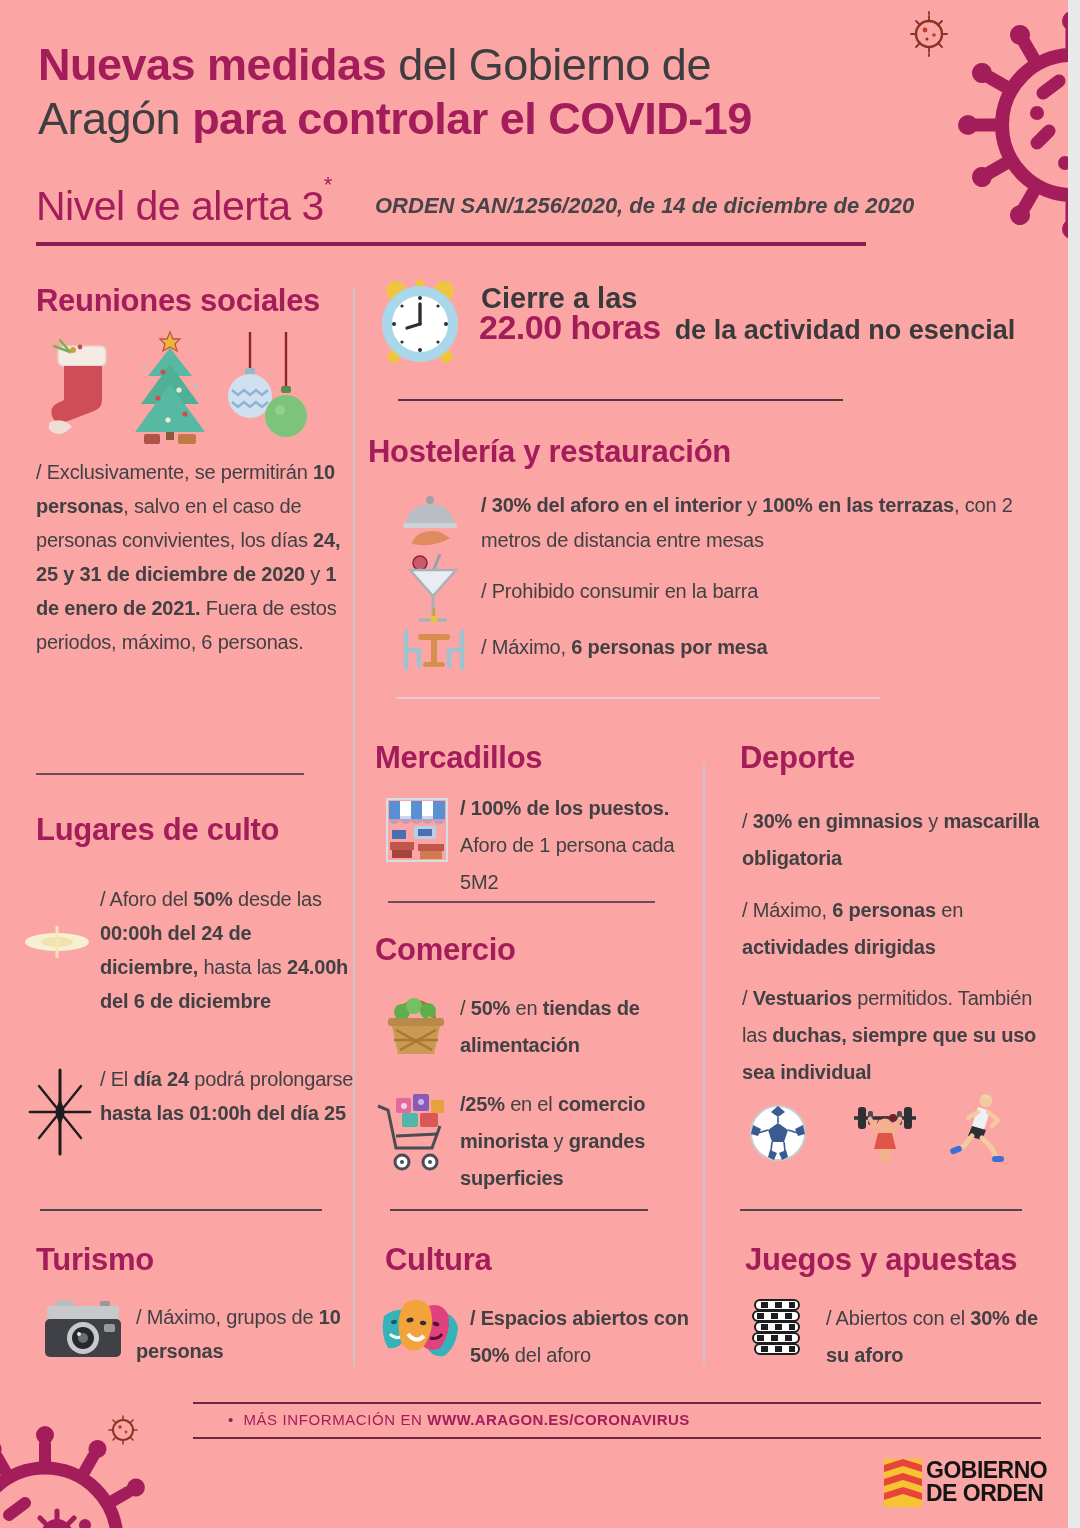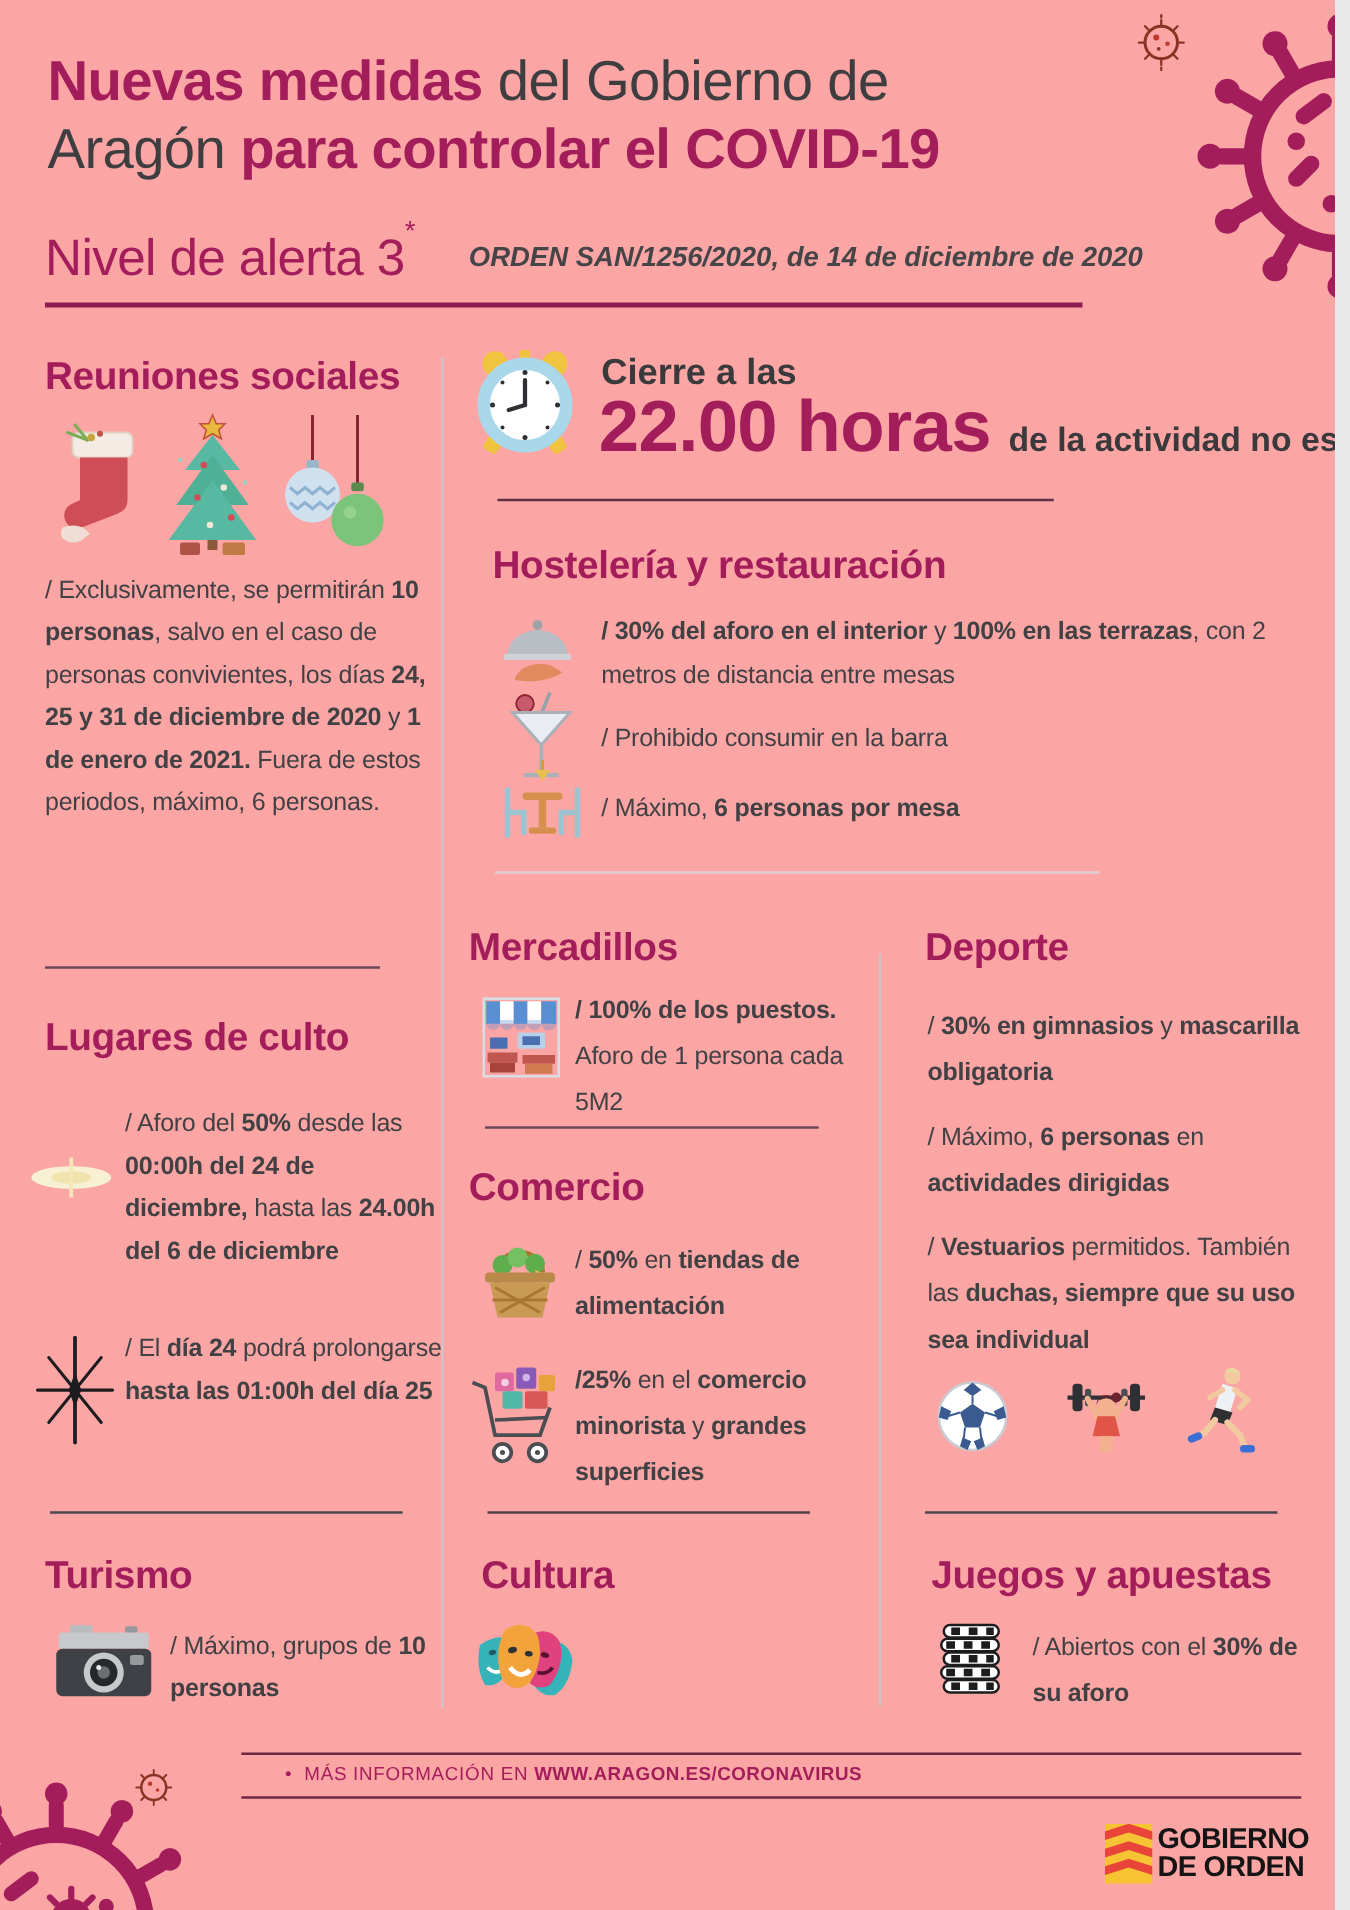--- a/index.html
+++ b/index.html
@@ -27,21 +27,21 @@
   
   .sec-h{font-size:31px;font-weight:bold;color:var(--accent);letter-spacing:-0.3px;white-space:nowrap;}
   
   .txt{font-size:20px;line-height:34px;color:#414144;letter-spacing:-0.2px;}
   
   .vline{width:2px;background:#cfc2c9;}
   .hline{height:2px;}
   
   .closure-prefix{left:481px;top:282px;font-size:29px;font-weight:bold;color:#3a3a3d;}
   .closure-row{left:479px;top:308px;display:flex;align-items:baseline;gap:14px;white-space:nowrap;}
-  .closure-time{font-size:58px;font-weight:bold;color:var(--accent);letter-spacing:-0.5px;}
+  .closure-time{font-size:34px;font-weight:bold;color:var(--accent);letter-spacing:-0.5px;}
   .closure-suffix{font-size:27px;font-weight:bold;color:#3a3a3d;}
   
   .f-line{background:#6e2740;height:2px;}
   .f-info{left:228px;top:1411px;font-size:15px;letter-spacing:0.6px;color:var(--accent);white-space:nowrap;}
   .f-info .b{letter-spacing:0.4px;}
   .logo{left:884px;top:1459px;display:flex;align-items:flex-start;gap:4px;}
   .logo-text{font-size:23px;line-height:23px;font-weight:bold;color:#141414;letter-spacing:-0.5px;}
   svg{display:block;}
 </style>
 </head>
@@ -229,21 +229,21 @@
       <line x1="46" y1="48" x2="33" y2="52"></line>
     </g>
   </svg>
   <div class="abs closure-prefix">Cierre a las</div>
   <div class="abs closure-row">
     <span class="closure-time">22.00 horas</span>
     <span class="closure-suffix">de la actividad no esencial</span>
   </div>
   <div class="abs hline" style="left:398px;top:399px;width:445px;background:#5d3344;"></div>
 
-  <div class="abs sec-h" style="left:394px;top:434px;">Hostelería y restauración</div>
+  <div class="abs sec-h" style="left:368px;top:434px;">Hostelería y restauración</div>
 
   <svg class="abs" style="left:398px;top:488px;" width="64" height="64" viewBox="0 0 64 64">
     <circle cx="32" cy="12" r="4" fill="#9ea2a8"></circle>
     <path d="M8 36 a24 20 0 0 1 48 0 z" fill="#b9bdc4"></path>
     <rect x="5" y="35" width="54" height="5" rx="2.5" fill="#cfd2d6"></rect>
     <path d="M14 54 q8 -14 28 -10 l10 6 q-16 10 -38 6 z" fill="#e08a5e"></path>
   </svg>
   <div class="abs txt" style="left:481px;top:488px;width:560px;line-height:35px;"><span class="b">/ </span><span class="b">30% del aforo en el interior</span><span> y </span><span class="b">100% en las terrazas</span><span>, con 2 metros de distancia entre mesas</span></div>
 
   <svg class="abs" style="left:404px;top:552px;" width="58" height="78" viewBox="0 0 58 78">
@@ -403,20 +403,21 @@
     <path d="M10 40 q6 6 12 2" fill="none" stroke="#ffffff" stroke-width="3"></path>
     <path d="M56 20 q18 -4 22 14 q-2 20 -14 28 q-12 2 -18 -10 q0 -22 10 -32z" fill="#35b3b8"></path>
     <path d="M44 14 q16 -8 24 6 q4 18 -8 34 q-12 6 -20 -6 q-6 -20 4 -34z" fill="#e0427e"></path>
     <ellipse cx="56" cy="30" rx="3.4" ry="2.2" fill="#5a1030" transform="rotate(18 56 30)"></ellipse>
     <path d="M50 44 q8 2 12 -4" fill="none" stroke="#5a1030" stroke-width="3"></path>
     <path d="M24 10 q16 -10 26 4 q6 20 -6 38 q-12 10 -22 -2 q-8 -22 2 -40z" fill="#f2a33c"></path>
     <ellipse cx="30" cy="26" rx="3.6" ry="2.4" fill="#2e3033" transform="rotate(-12 30 26)"></ellipse>
     <ellipse cx="43" cy="29" rx="3.2" ry="2.2" fill="#2e3033" transform="rotate(10 43 29)"></ellipse>
     <path d="M28 40 q8 10 16 2" fill="none" stroke="#ffffff" stroke-width="4"></path>
   </svg>
+  <div class="abs txt" style="left:470px;top:1300px;width:240px;line-height:37px;"><span class="b">/ </span><span class="b">Espacios abiertos con 50%</span><span> del aforo</span></div>
 
   <div class="abs sec-h" style="left:745px;top:1242px;">Juegos y apuestas</div>
 
   <svg class="abs" style="left:748px;top:1296px;" width="58" height="66" viewBox="0 0 58 66">
     <g>
       <rect x="7" y="4" width="44" height="10" rx="5" fill="#ffffff" stroke="#1d1d1f" stroke-width="2"></rect>
       <rect x="13" y="6" width="7" height="6" fill="#1d1d1f"></rect>
         <rect x="27" y="6" width="7" height="6" fill="#1d1d1f"></rect>
         <rect x="41" y="6" width="6" height="6" fill="#1d1d1f"></rect>
       <rect x="5" y="15" width="46" height="10" rx="5" fill="#ffffff" stroke="#1d1d1f" stroke-width="2"></rect>

